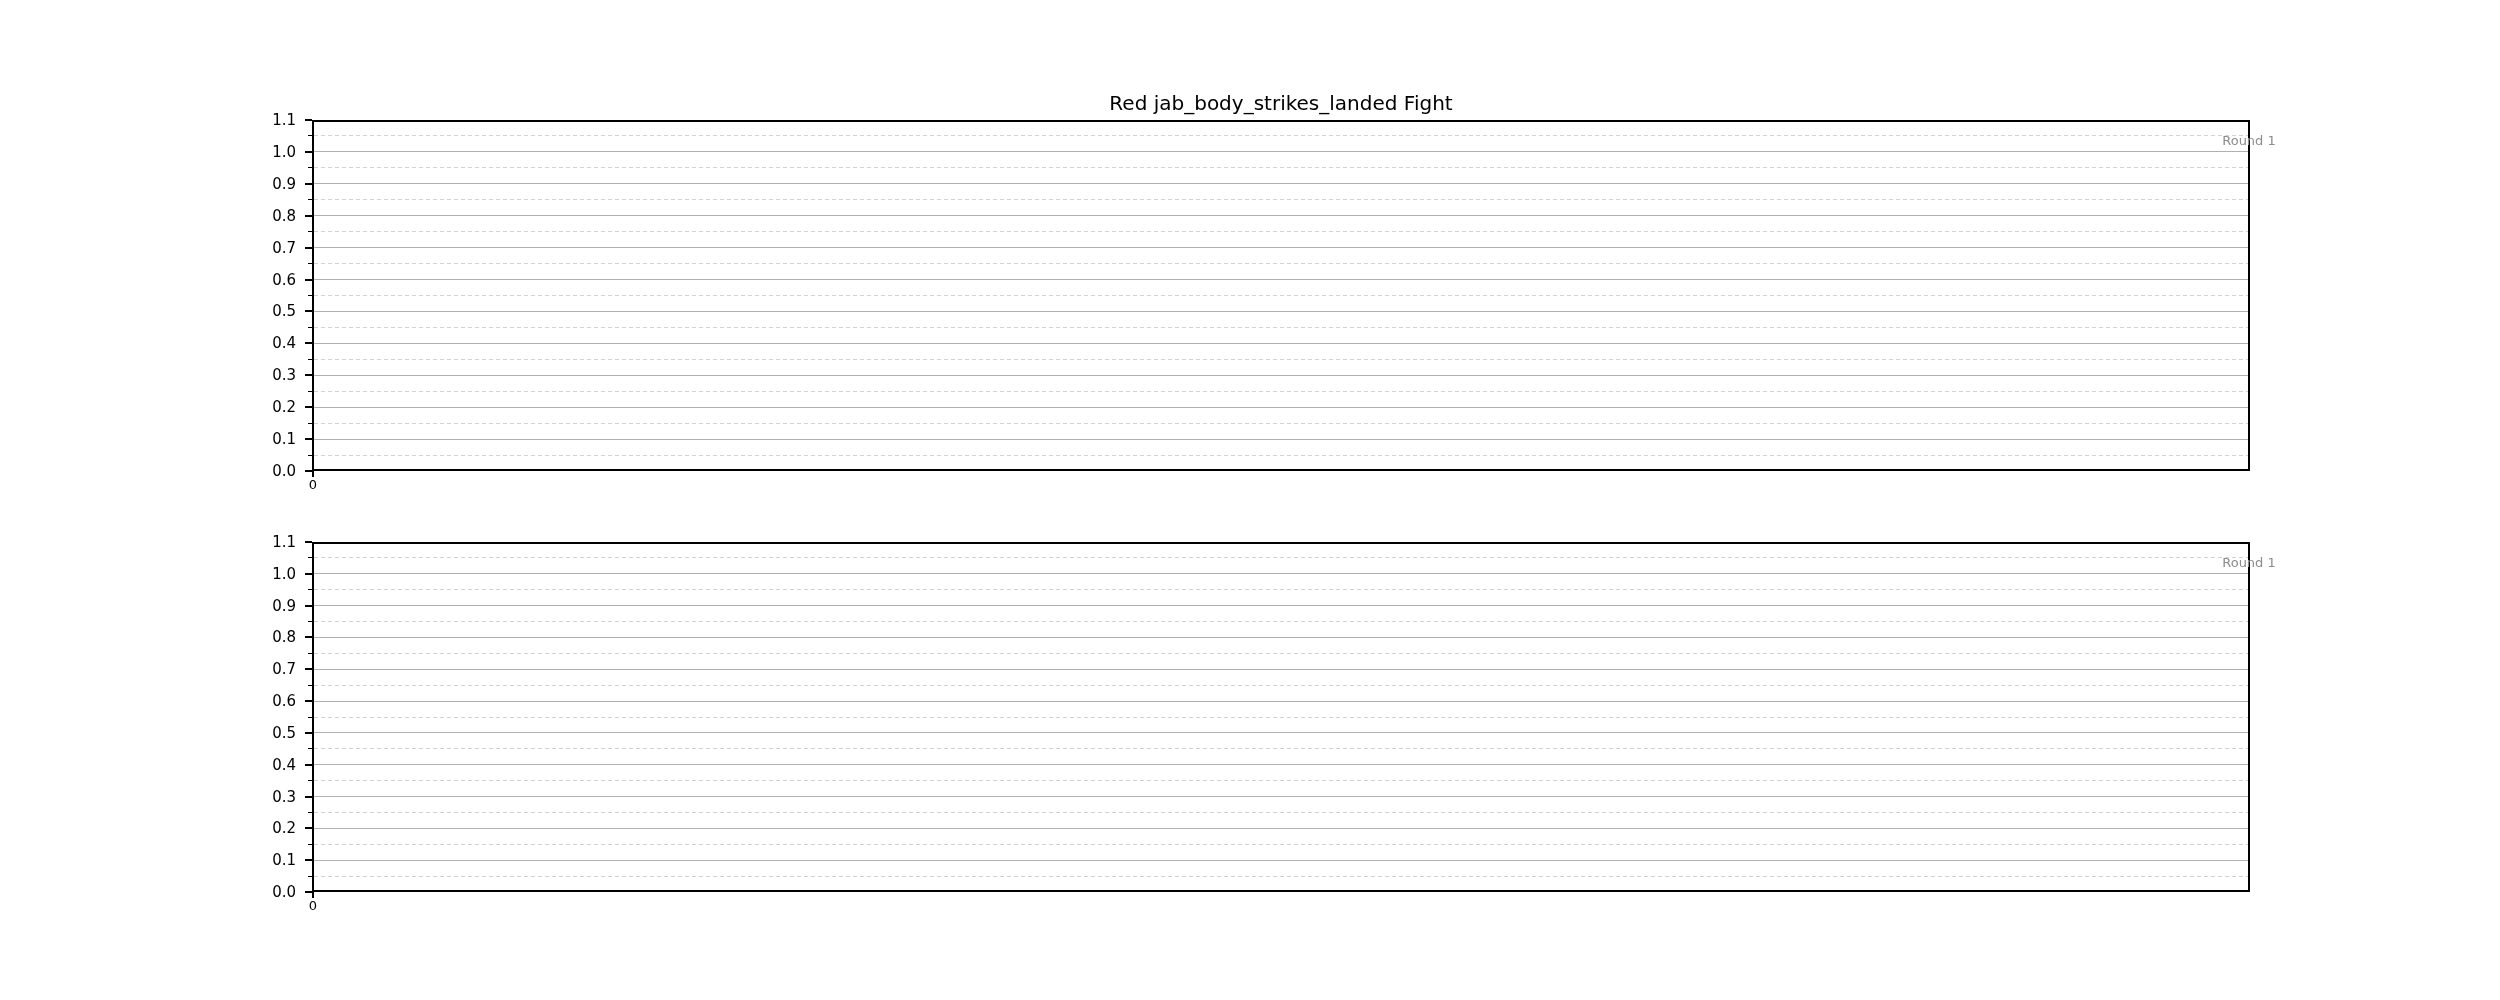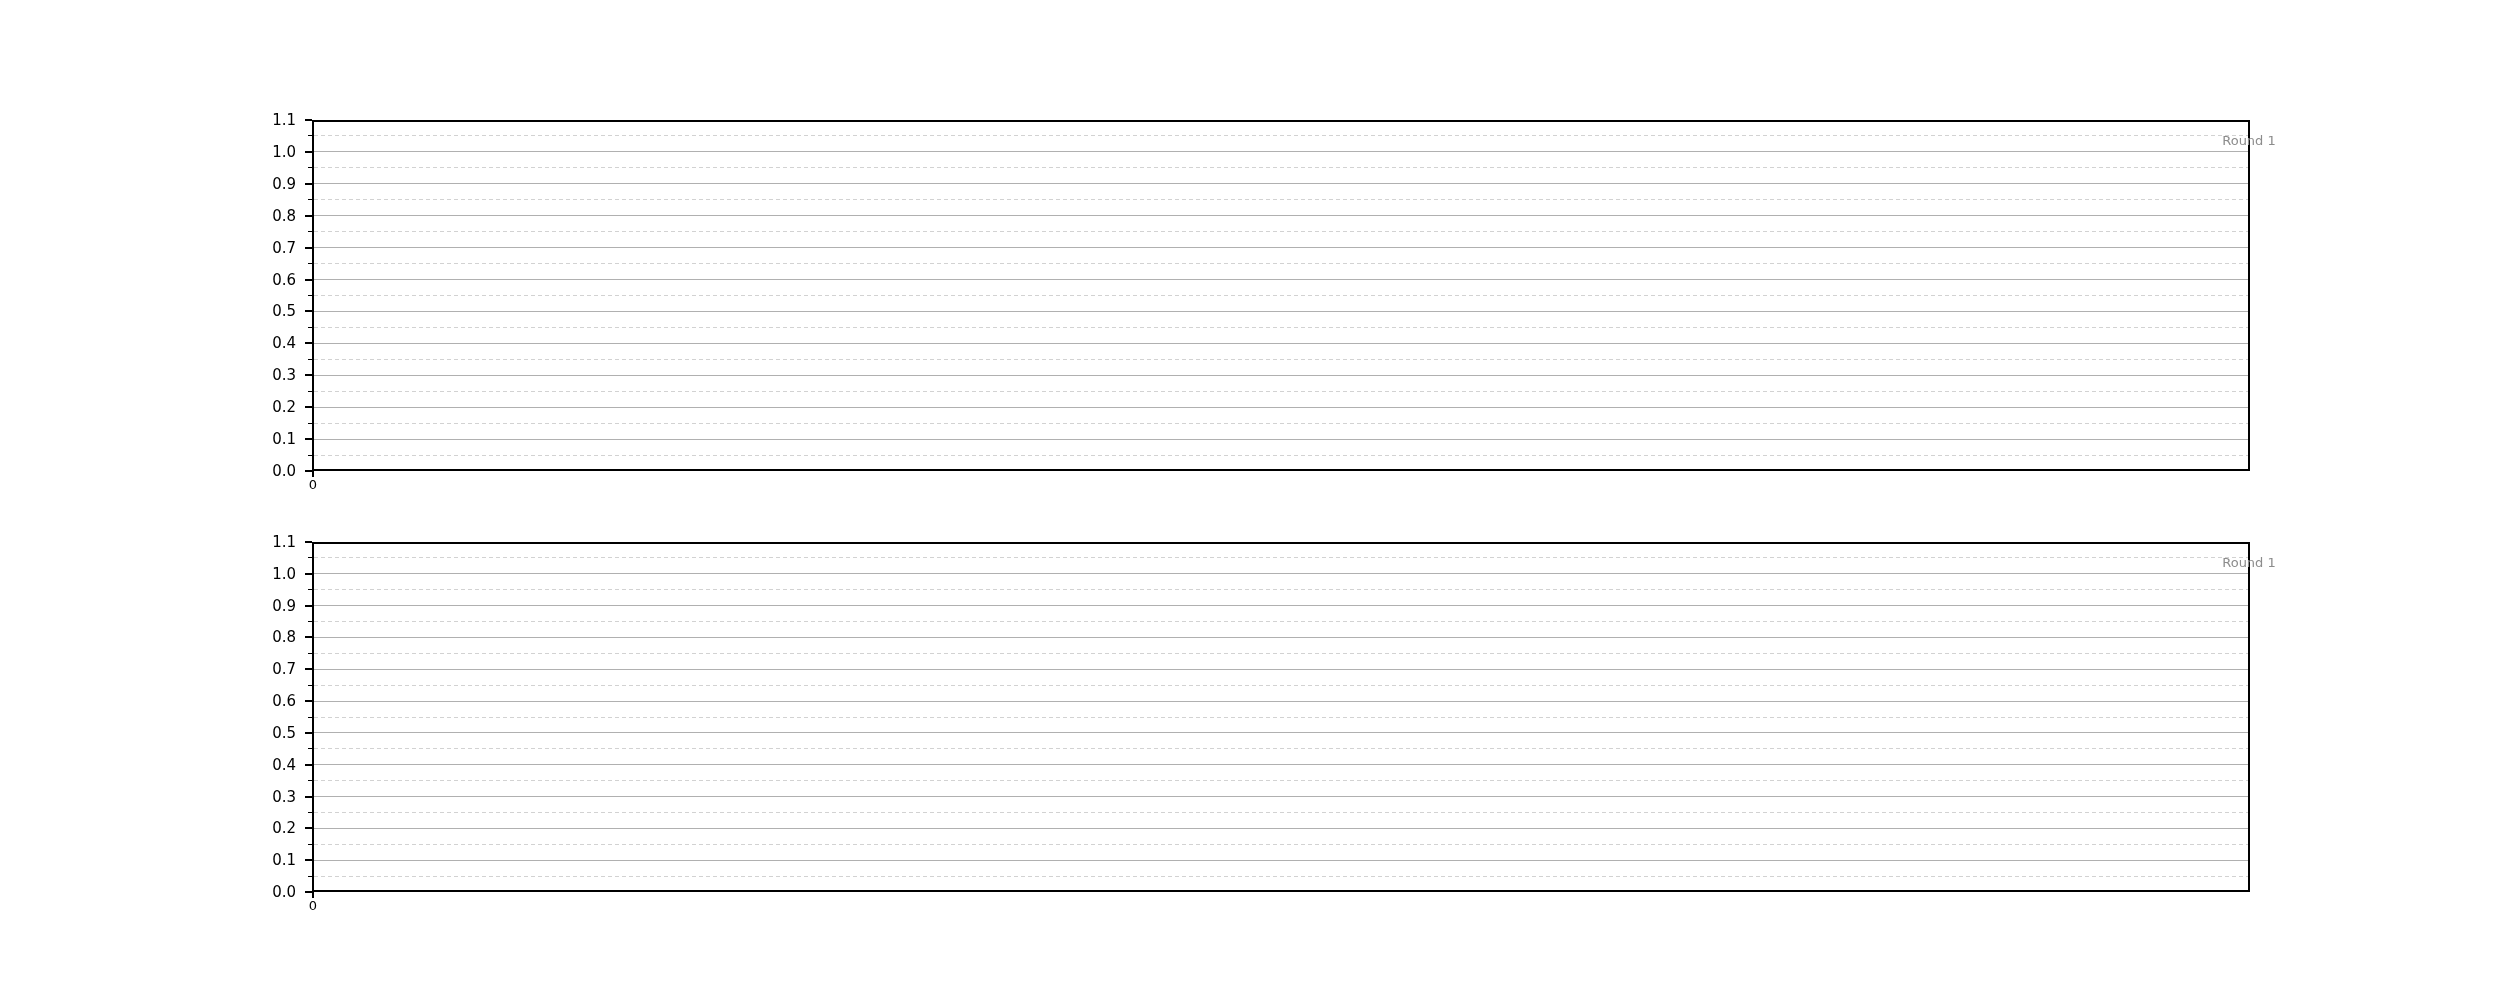--- a/index.html
+++ b/index.html
@@ -49,20 +49,21 @@
   .annotation {
     position: absolute; transform: translateX(-50%);
     font-size: 13px; line-height: 15px;
     color: var(--annotation-color); white-space: nowrap;
   }
 </style>
 </head>
 <body style="--grid-major: #b0b0b0; --grid-minor: #d2d2d2; --axis-color: #000000; --annotation-color: #8c8c8c;">
 
 <section class="chart" id="chart-0">
+  <h2 class="chart-title">Red jab_body_strikes_landed Fight</h2>
   <div class="plot-border"></div>
   <div class="annotation" style="left: 2249px; top: 133px;">Round 1</div>
 <div class="gl gl-minor" style="top: 454.545px;"></div>
     <div class="tick ytick-minor" style="top: 454.545px;"></div>
     <div class="gl gl-minor" style="top: 422.636px;"></div>
     <div class="tick ytick-minor" style="top: 422.636px;"></div>
     <div class="gl gl-minor" style="top: 390.727px;"></div>
     <div class="tick ytick-minor" style="top: 390.727px;"></div>
     <div class="gl gl-minor" style="top: 358.818px;"></div>
     <div class="tick ytick-minor" style="top: 358.818px;"></div>

